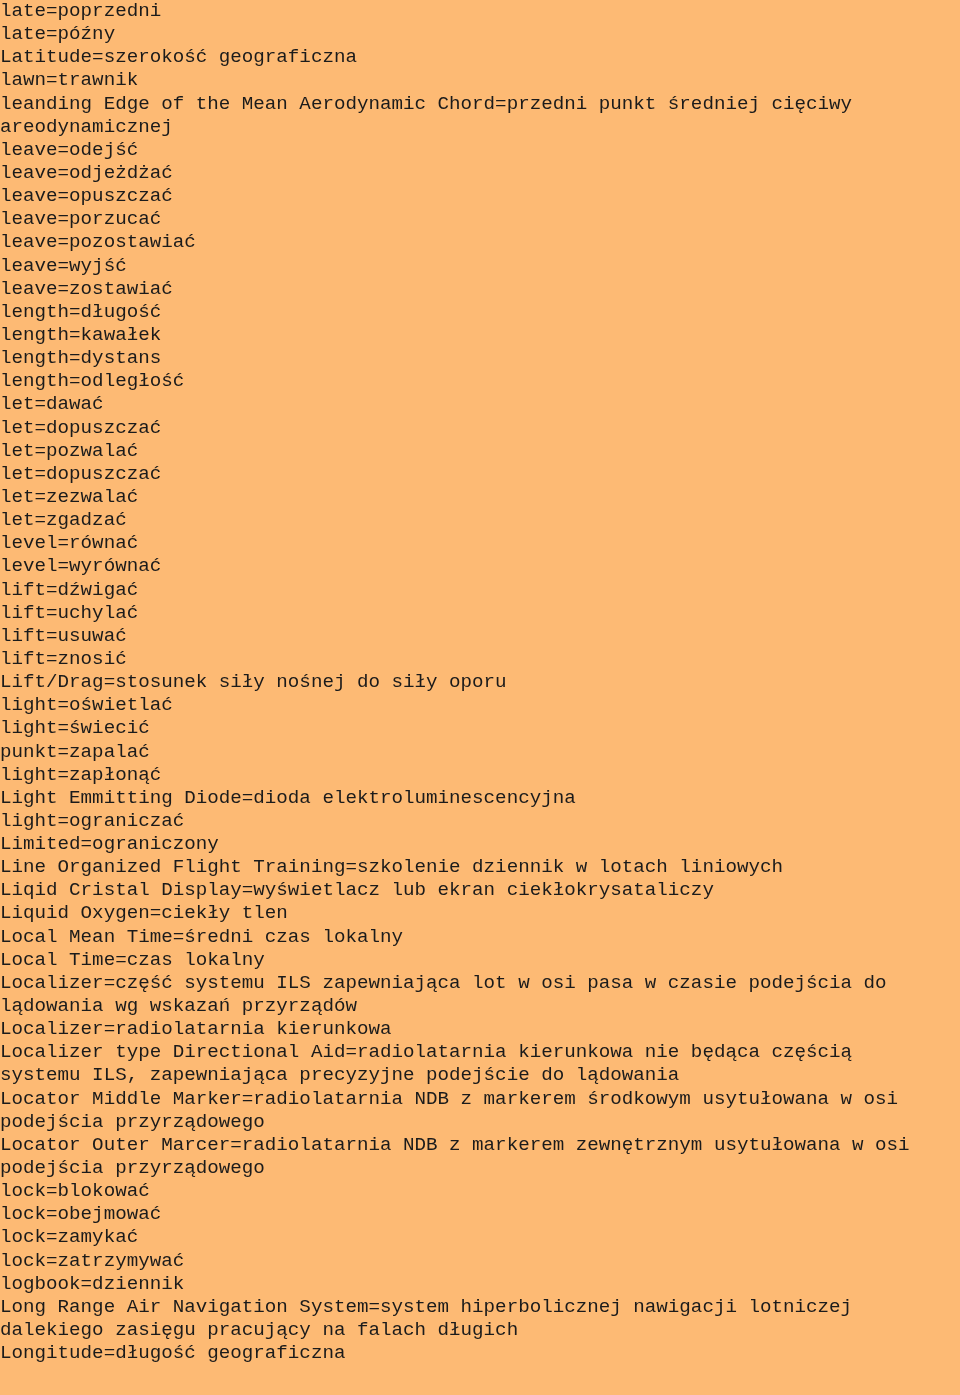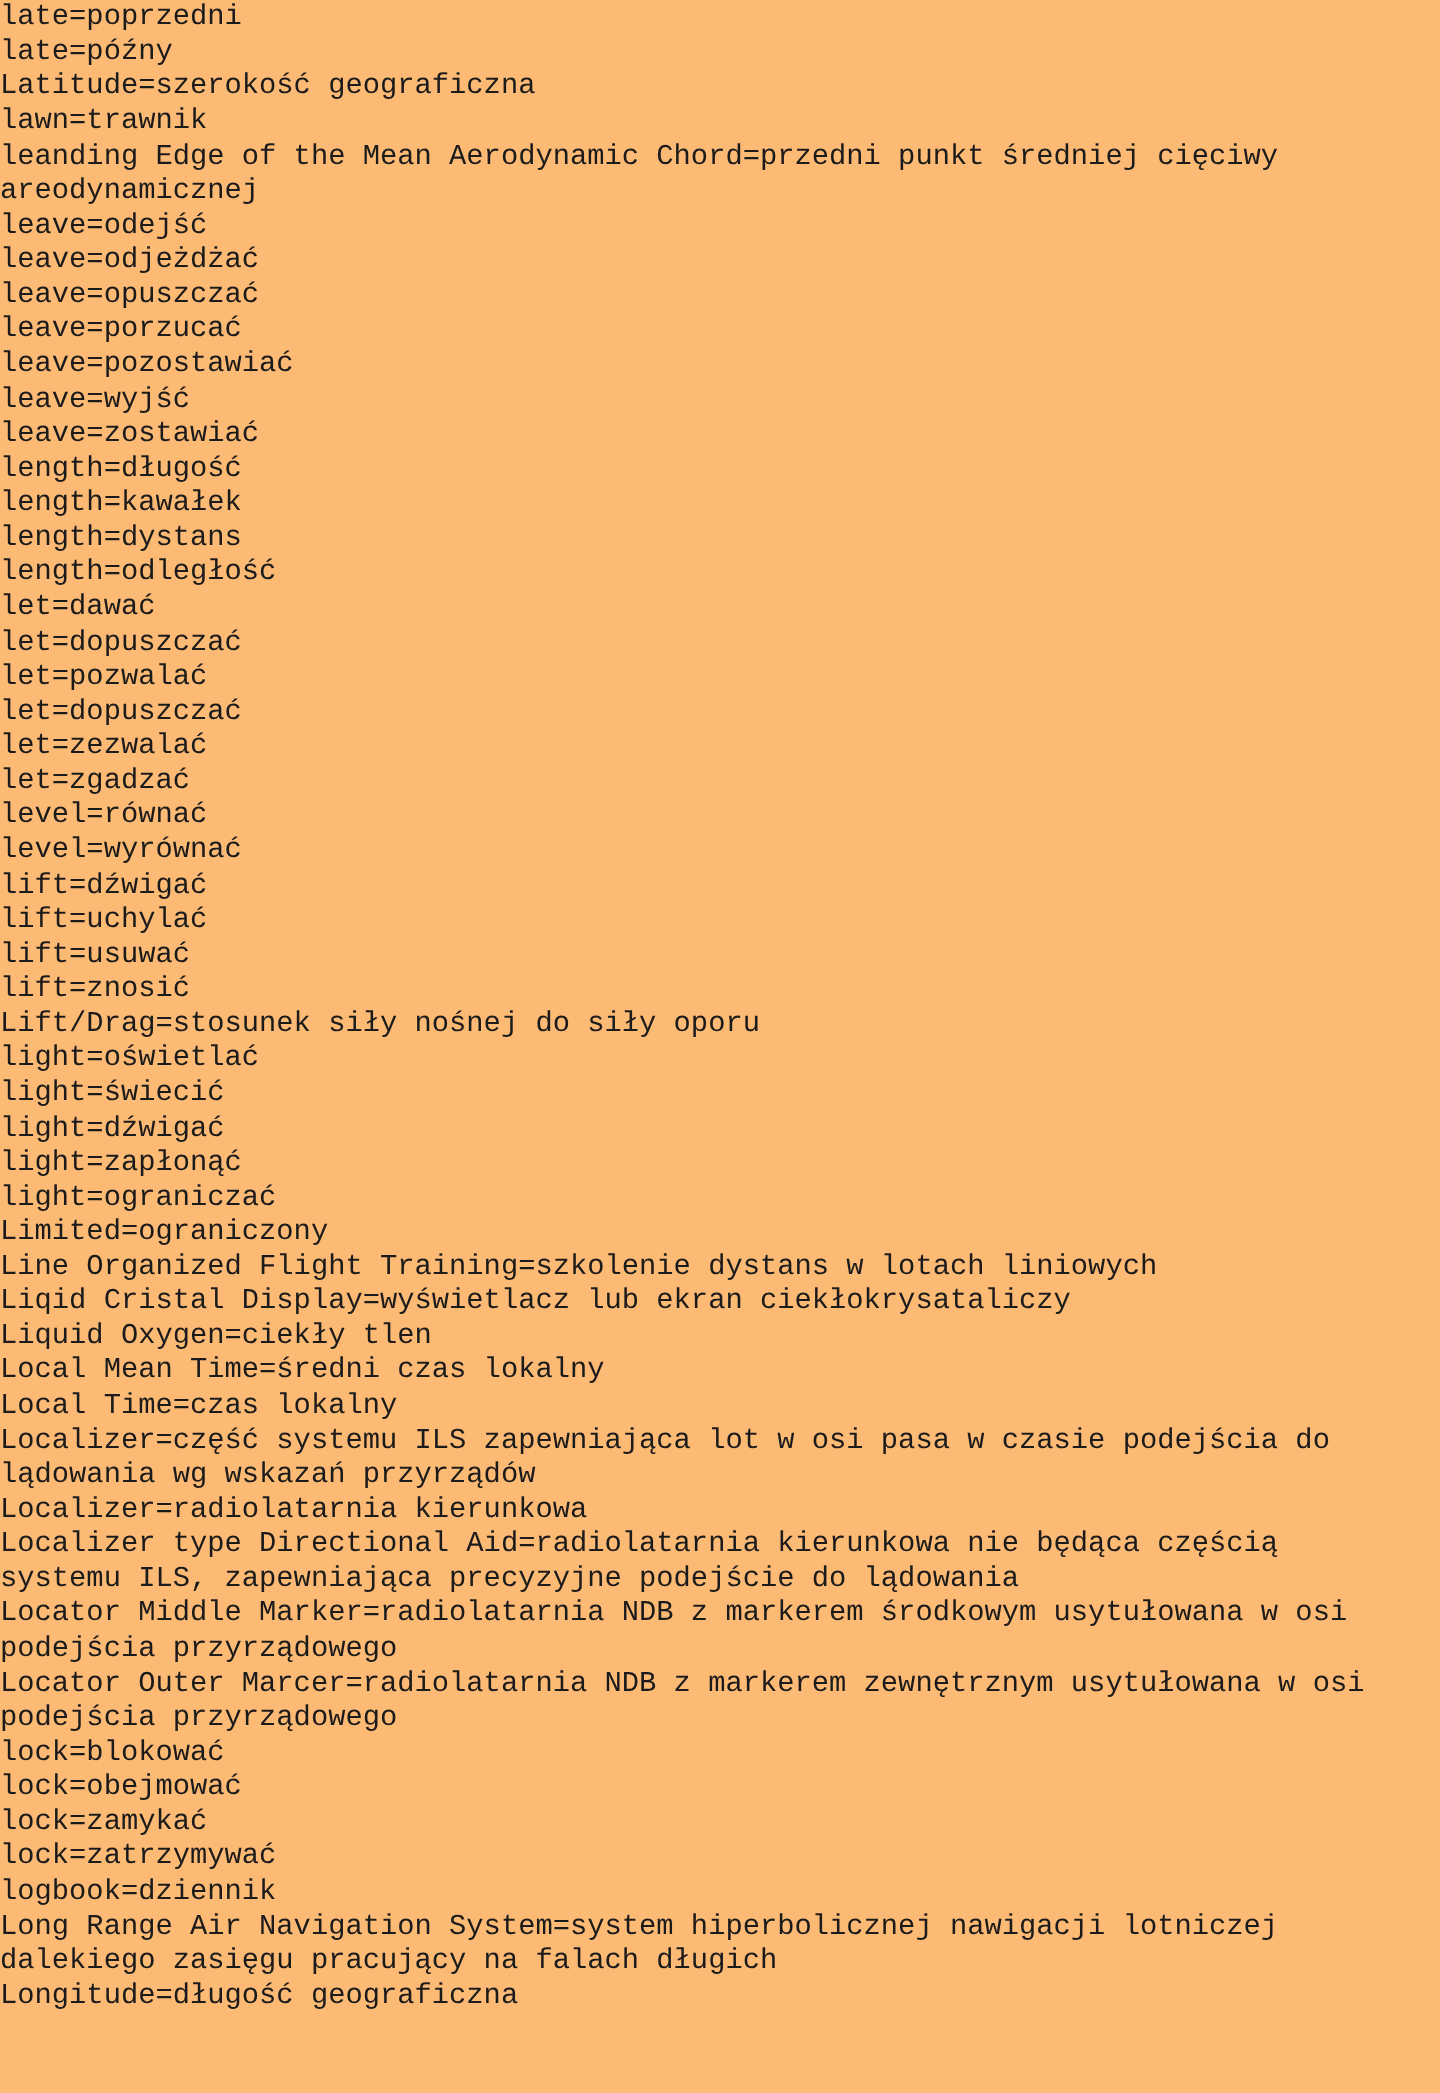--- a/index.html
+++ b/index.html
@@ -68,25 +68,26 @@
       <div class="entry-line">let=zgadzać</div>
       <div class="entry-line">level=równać</div>
       <div class="entry-line">level=wyrównać</div>
       <div class="entry-line">lift=dźwigać</div>
       <div class="entry-line">lift=uchylać</div>
       <div class="entry-line">lift=usuwać</div>
       <div class="entry-line">lift=znosić</div>
       <div class="entry-line">Lift/Drag=stosunek siły nośnej do siły oporu</div>
       <div class="entry-line">light=oświetlać</div>
       <div class="entry-line">light=świecić</div>
-      <div class="entry-line">light=dźwigać</div>
+      <div class="entry-line">punkt=zapalać</div>
       <div class="entry-line">light=zapłonąć</div>
+      <div class="entry-line">Light Emmitting Diode=dioda elektroluminescencyjna</div>
       <div class="entry-line">light=ograniczać</div>
       <div class="entry-line">Limited=ograniczony</div>
-      <div class="entry-line">Line Organized Flight Training=szkolenie dystans w lotach liniowych</div>
+      <div class="entry-line">Line Organized Flight Training=szkolenie dziennik w lotach liniowych</div>
       <div class="entry-line">Liqid Cristal Display=wyświetlacz lub ekran ciekłokrysataliczy</div>
       <div class="entry-line">Liquid Oxygen=ciekły tlen</div>
       <div class="entry-line">Local Mean Time=średni czas lokalny</div>
       <div class="entry-line">Local Time=czas lokalny</div>
       <div class="entry-line">Localizer=część systemu ILS zapewniająca lot w osi pasa w czasie podejścia do</div>
       <div class="entry-line">lądowania wg wskazań przyrządów</div>
       <div class="entry-line">Localizer=radiolatarnia kierunkowa</div>
       <div class="entry-line">Localizer type Directional Aid=radiolatarnia kierunkowa nie będąca częścią</div>
       <div class="entry-line">systemu ILS, zapewniająca precyzyjne podejście do lądowania</div>
       <div class="entry-line">Locator Middle Marker=radiolatarnia NDB z markerem środkowym usytułowana w osi</div>

